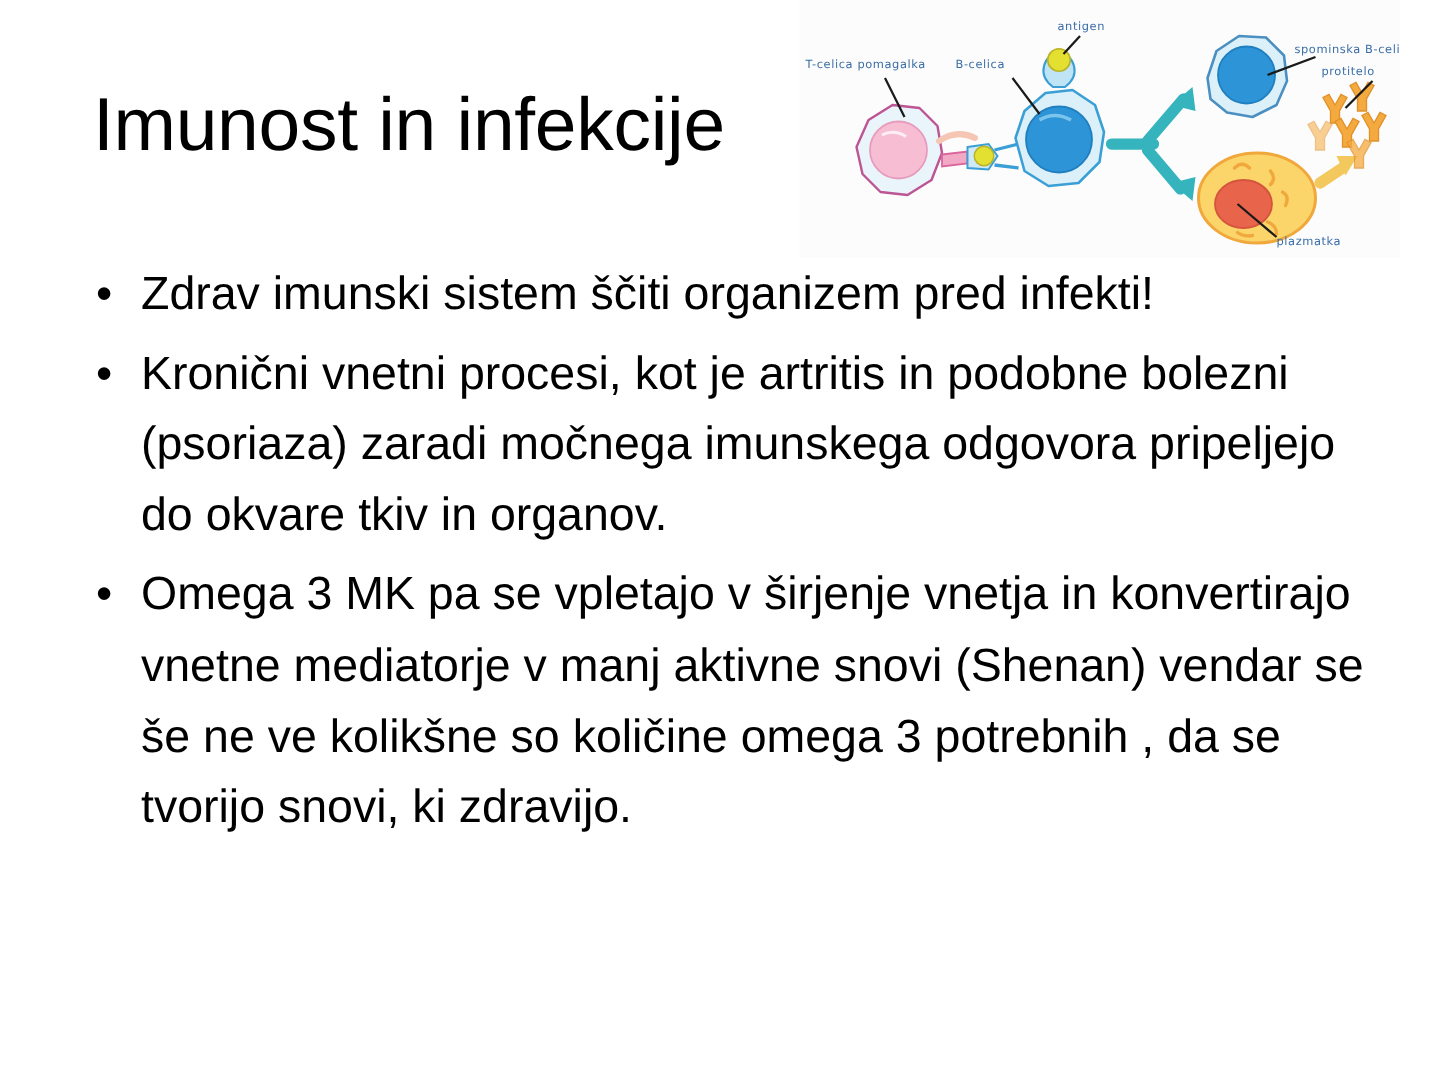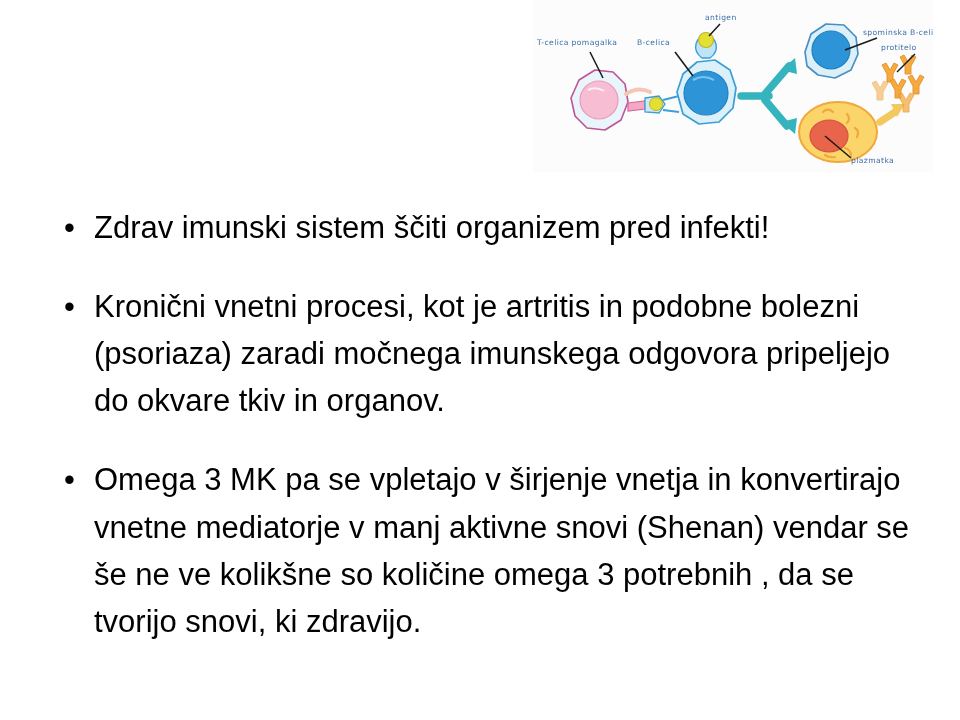--- a/index.html
+++ b/index.html
@@ -78,28 +78,28 @@
     position: absolute;
     left: 12px;
     top: 0;
     font-size: 31px;
     line-height: 1.52;
     color: #000000;
   }
   .bullet-text {
     display: block;
     white-space: pre-line;
-    margin-top: 32px;
   }
 </style>
 </head>
 <body>
 
 <div class="slide">
 
+  <div class="slide-title">Imunost in infekcije</div>
 
   <div class="illustration">
     <svg viewBox="0 0 400 172" xmlns="http://www.w3.org/2000/svg" aria-hidden="true">
       <rect x="0" y="0" width="400" height="172" fill="#fdfcfd"></rect>
 
       <g>
         <path d="M38 98 L46 80 L62 70 L80 72 L92 84 L95 102 L88 120 L72 130 L54 128 L42 116 Z" fill="#e9f5fb" stroke="#bd5494" stroke-width="1.6" stroke-linejoin="round"></path>
         <ellipse cx="66" cy="100" rx="19" ry="19" fill="#f6bdd3" stroke="#e89cbd" stroke-width="1.2"></ellipse>
         <path d="M55 90 q8 -4 16 1" stroke="#ffffff" stroke-width="2" fill="none" opacity="0.75"></path>
       </g>

